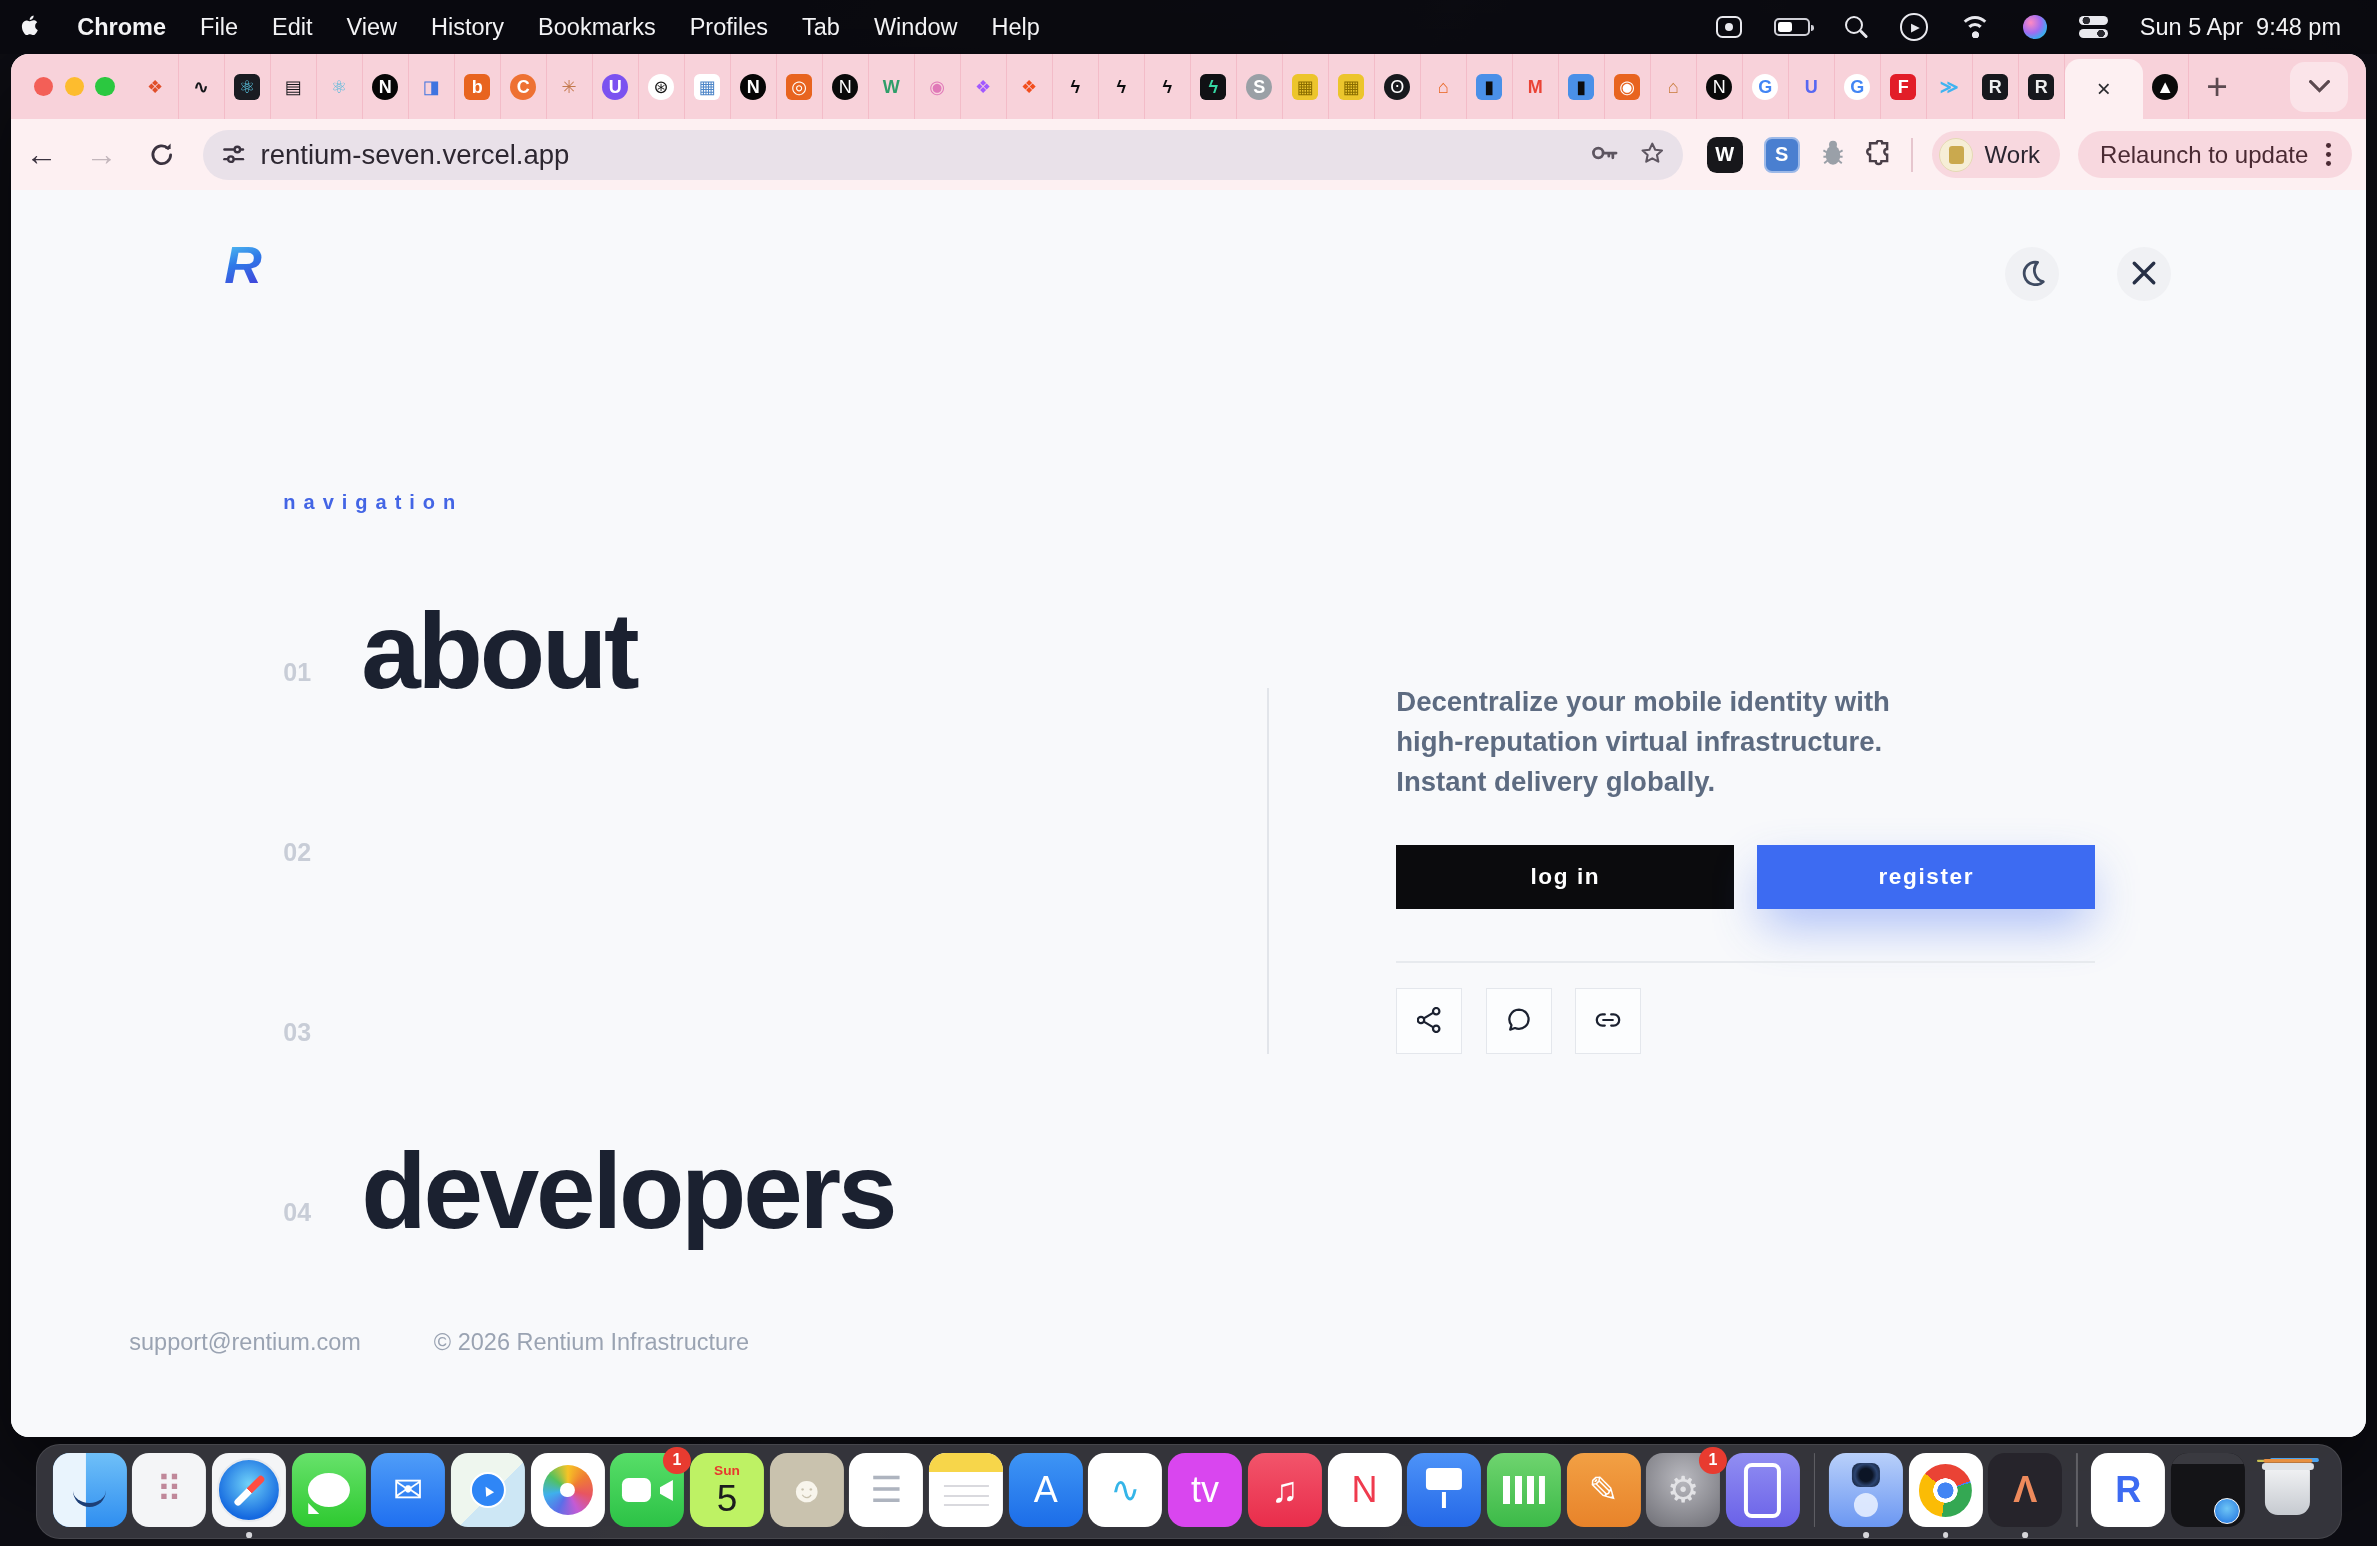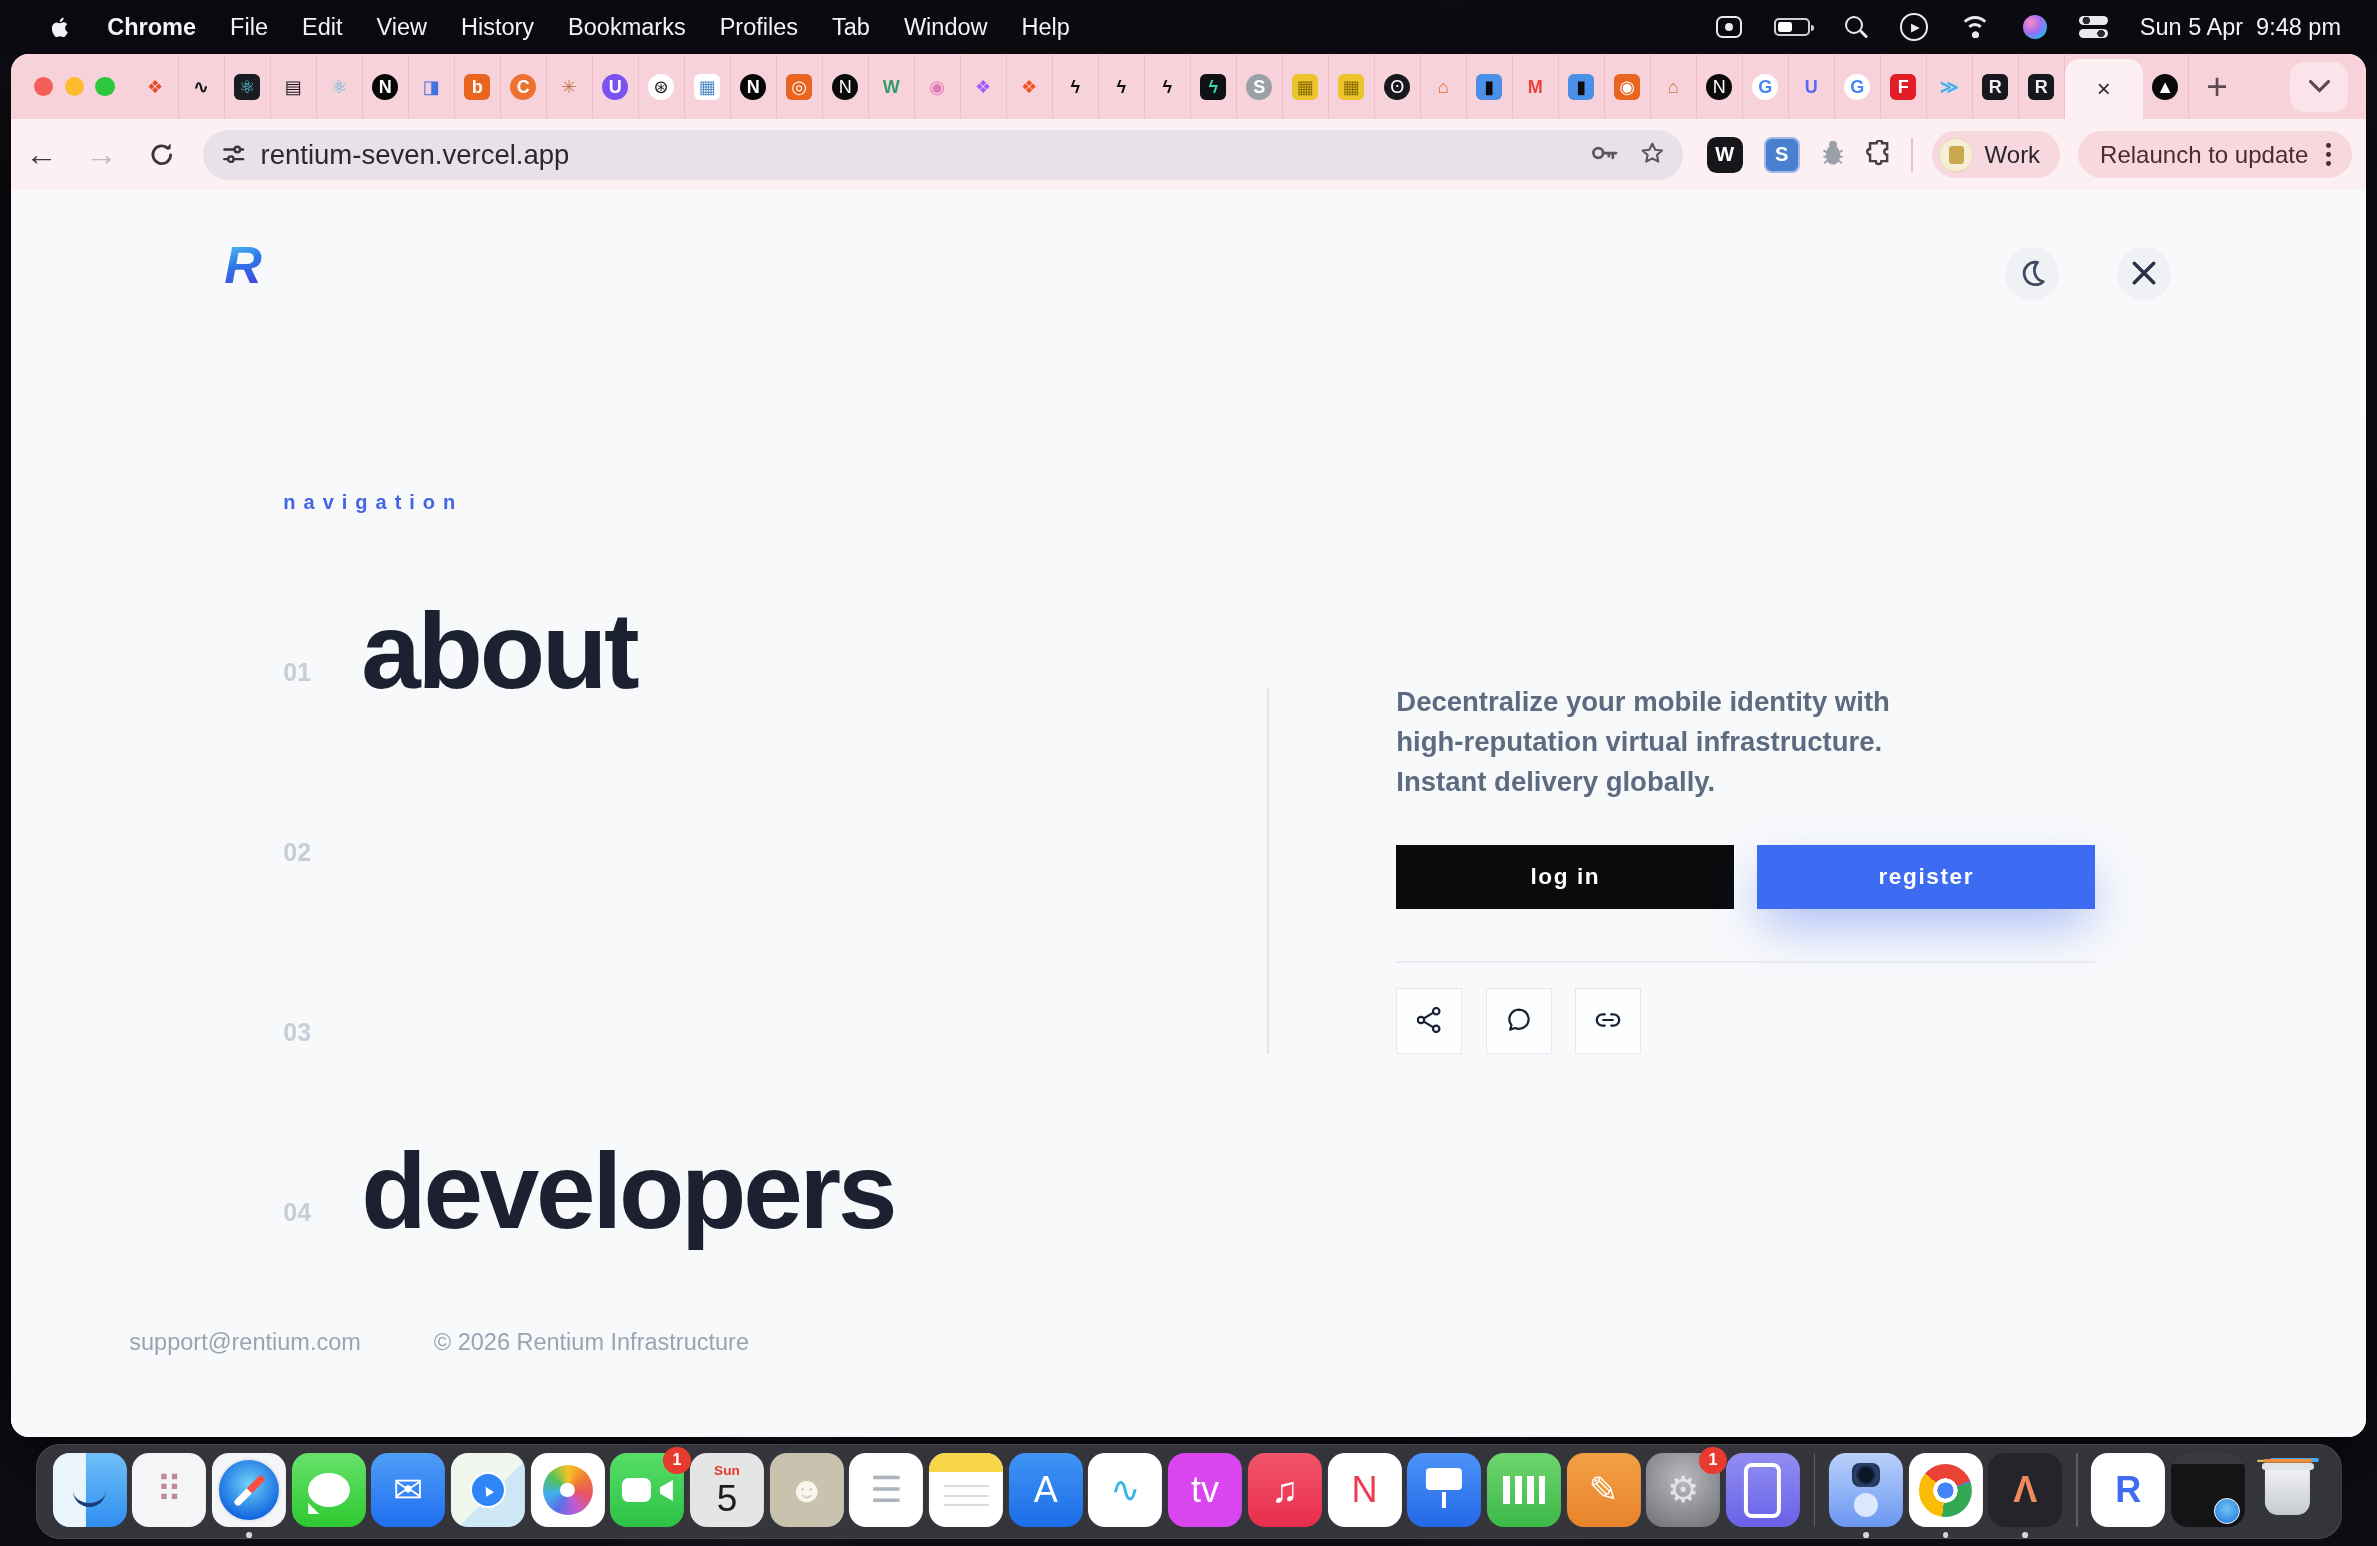--- a/index.html
+++ b/index.html
@@ -5,21 +5,21 @@
   * { margin:0; padding:0; box-sizing:border-box; }
   html,body { width:2377px; height:1546px; overflow:hidden; font-family:"Liberation Sans", sans-serif; }
   body { background: radial-gradient(1294px 728px at 68% 15%, #1b1b26, #0d0d13 70%),#0d0d13; position:relative; }
   body::before{ content:""; position:absolute; inset:0;
     background: linear-gradient(115deg, transparent 42%, rgba(110,110,170,.07) 47%, transparent 52%),
                 linear-gradient(100deg, transparent 62%, rgba(110,110,170,.05) 67%, transparent 72%); }
 
   
   .menubar { position:absolute; left:0; top:0; width:100%; height:54px; background:rgba(10,10,15,.92);
     display:flex; align-items:center; color:#f3f3f5; font-size:23.5px; z-index:5; }
-  .mb-left { display:flex; align-items:center; padding-left:42px; }
+  .mb-left { display:flex; padding-left:12px; }
   .apple { width:37px; display:flex; justify-content:center; margin-right:11.3px; }
   .mb-item { padding:0 17px; }
   .mb-item.mb-bold { font-weight:700; }
   .mb-right { margin-left:auto; display:flex; align-items:center; gap:32px; padding-right:36px; }
   .status-icon { position:relative; display:flex; align-items:center; justify-content:center; }
   .si-capture { width:26px; height:22.6px; border:2.4px solid #e9e9ee; border-radius:6.5px; }
   .si-capture::before{ content:""; width:8px; height:8px; border-radius:50%; background:#e9e9ee; }
   .si-battery { width:36px; height:18px; border:2px solid #cfcfd6; border-radius:4.9px; position:relative; }
   .si-battery::before{ content:""; position:absolute; left:1.6px; top:1.6px; bottom:1.6px; width:45%; background:#fff; border-radius:2.4px; }
   .si-battery::after{ content:""; position:absolute; right:-5.7px; top:4.9px; width:3.2px; height:6.5px; background:#cfcfd6; border-radius:0 2.4px 2.4px 0; }
@@ -696,21 +696,21 @@
 
     </div>
 
     <div class="dock-item facetime-icon" style="background: linear-gradient(rgb(87, 222, 104), rgb(44, 194, 70));">
 
       <span class="dock-glyph"></span>
       <span class="badge">1</span>
 
     </div>
 
-    <div class="dock-item calendar-tile" style="background: #e5e5e5;">
+    <div class="dock-item calendar-tile" style="background: #bef264;">
       <span class="cal-top">Sun</span>
       <span class="dock-glyph">5</span>
 
     </div>
 
     <div class="dock-item" style="background: rgb(201, 194, 174); color: rgb(248, 245, 236);">
 
       <span class="dock-glyph">☻</span>
 
     </div>

